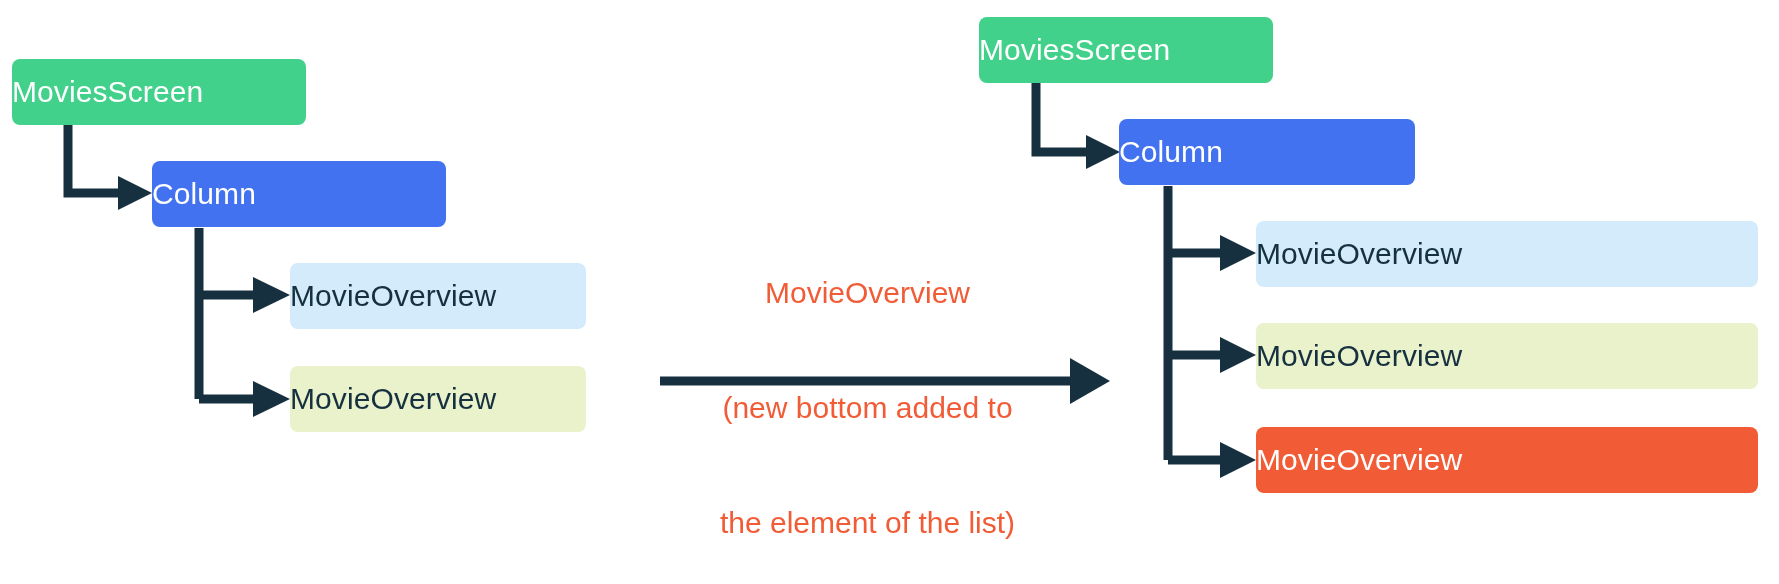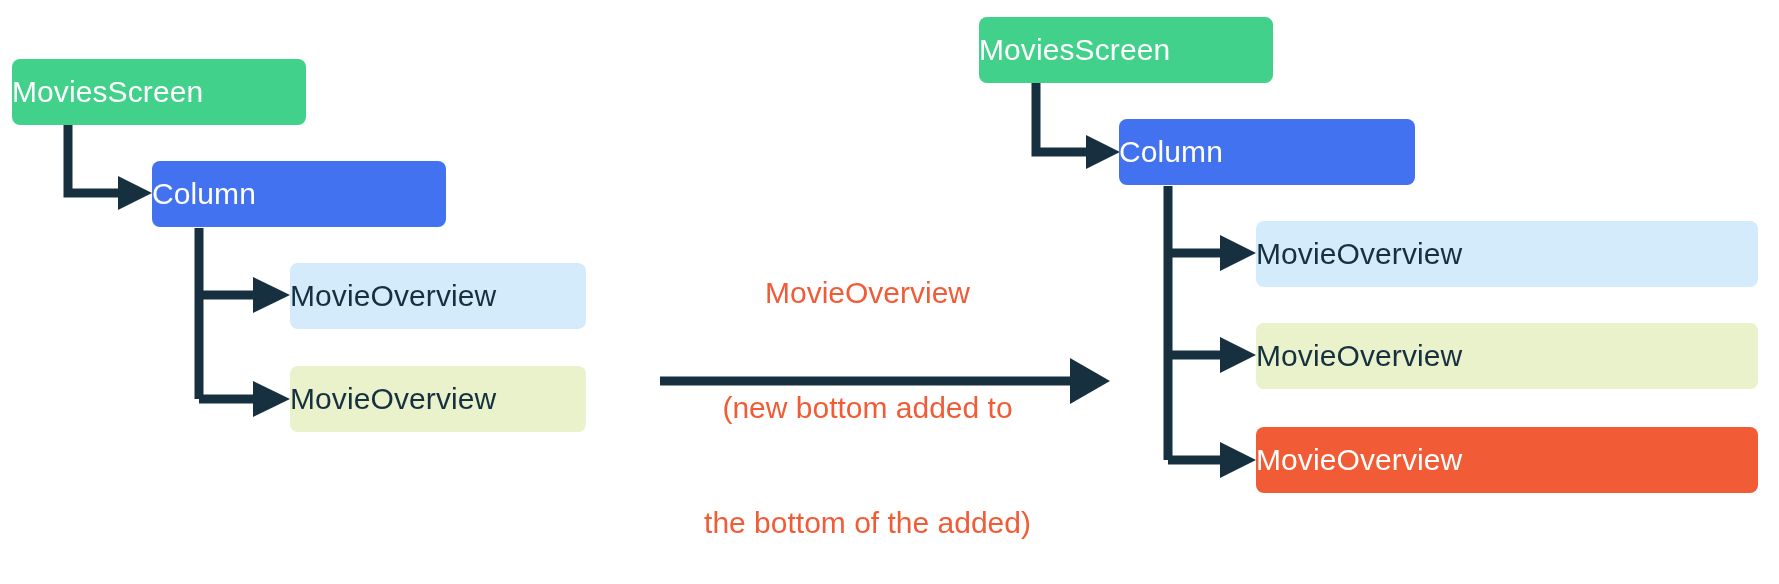--- a/index.html
+++ b/index.html
@@ -101,21 +101,21 @@
     <span class="node-label">MovieOverview</span>
   </div>
 
   <div class="node" style="left:290px; top:366px; width:296px; height:66px; background:#e9f2cb; color:#16303f;">
     <span class="node-label">MovieOverview</span>
   </div>
 
   <div class="transition-label" style="left:655px; top:197px; width:425px; color:#f15b35;">
     <div>MovieOverview</div>
     <div>(new bottom added to</div>
-    <div>the bottom of the added)</div>
+    <div>the element of the list)</div>
   </div>
 
   <div class="node" style="left:979px; top:17px; width:294px; height:66px; background:#41d18a; color:#ffffff;">
     <span class="node-label">MoviesScreen</span>
   </div>
 
   <div class="node" style="left:1119px; top:119px; width:296px; height:66px; background:#4272ef; color:#ffffff;">
     <span class="node-label">Column</span>
   </div>
 

